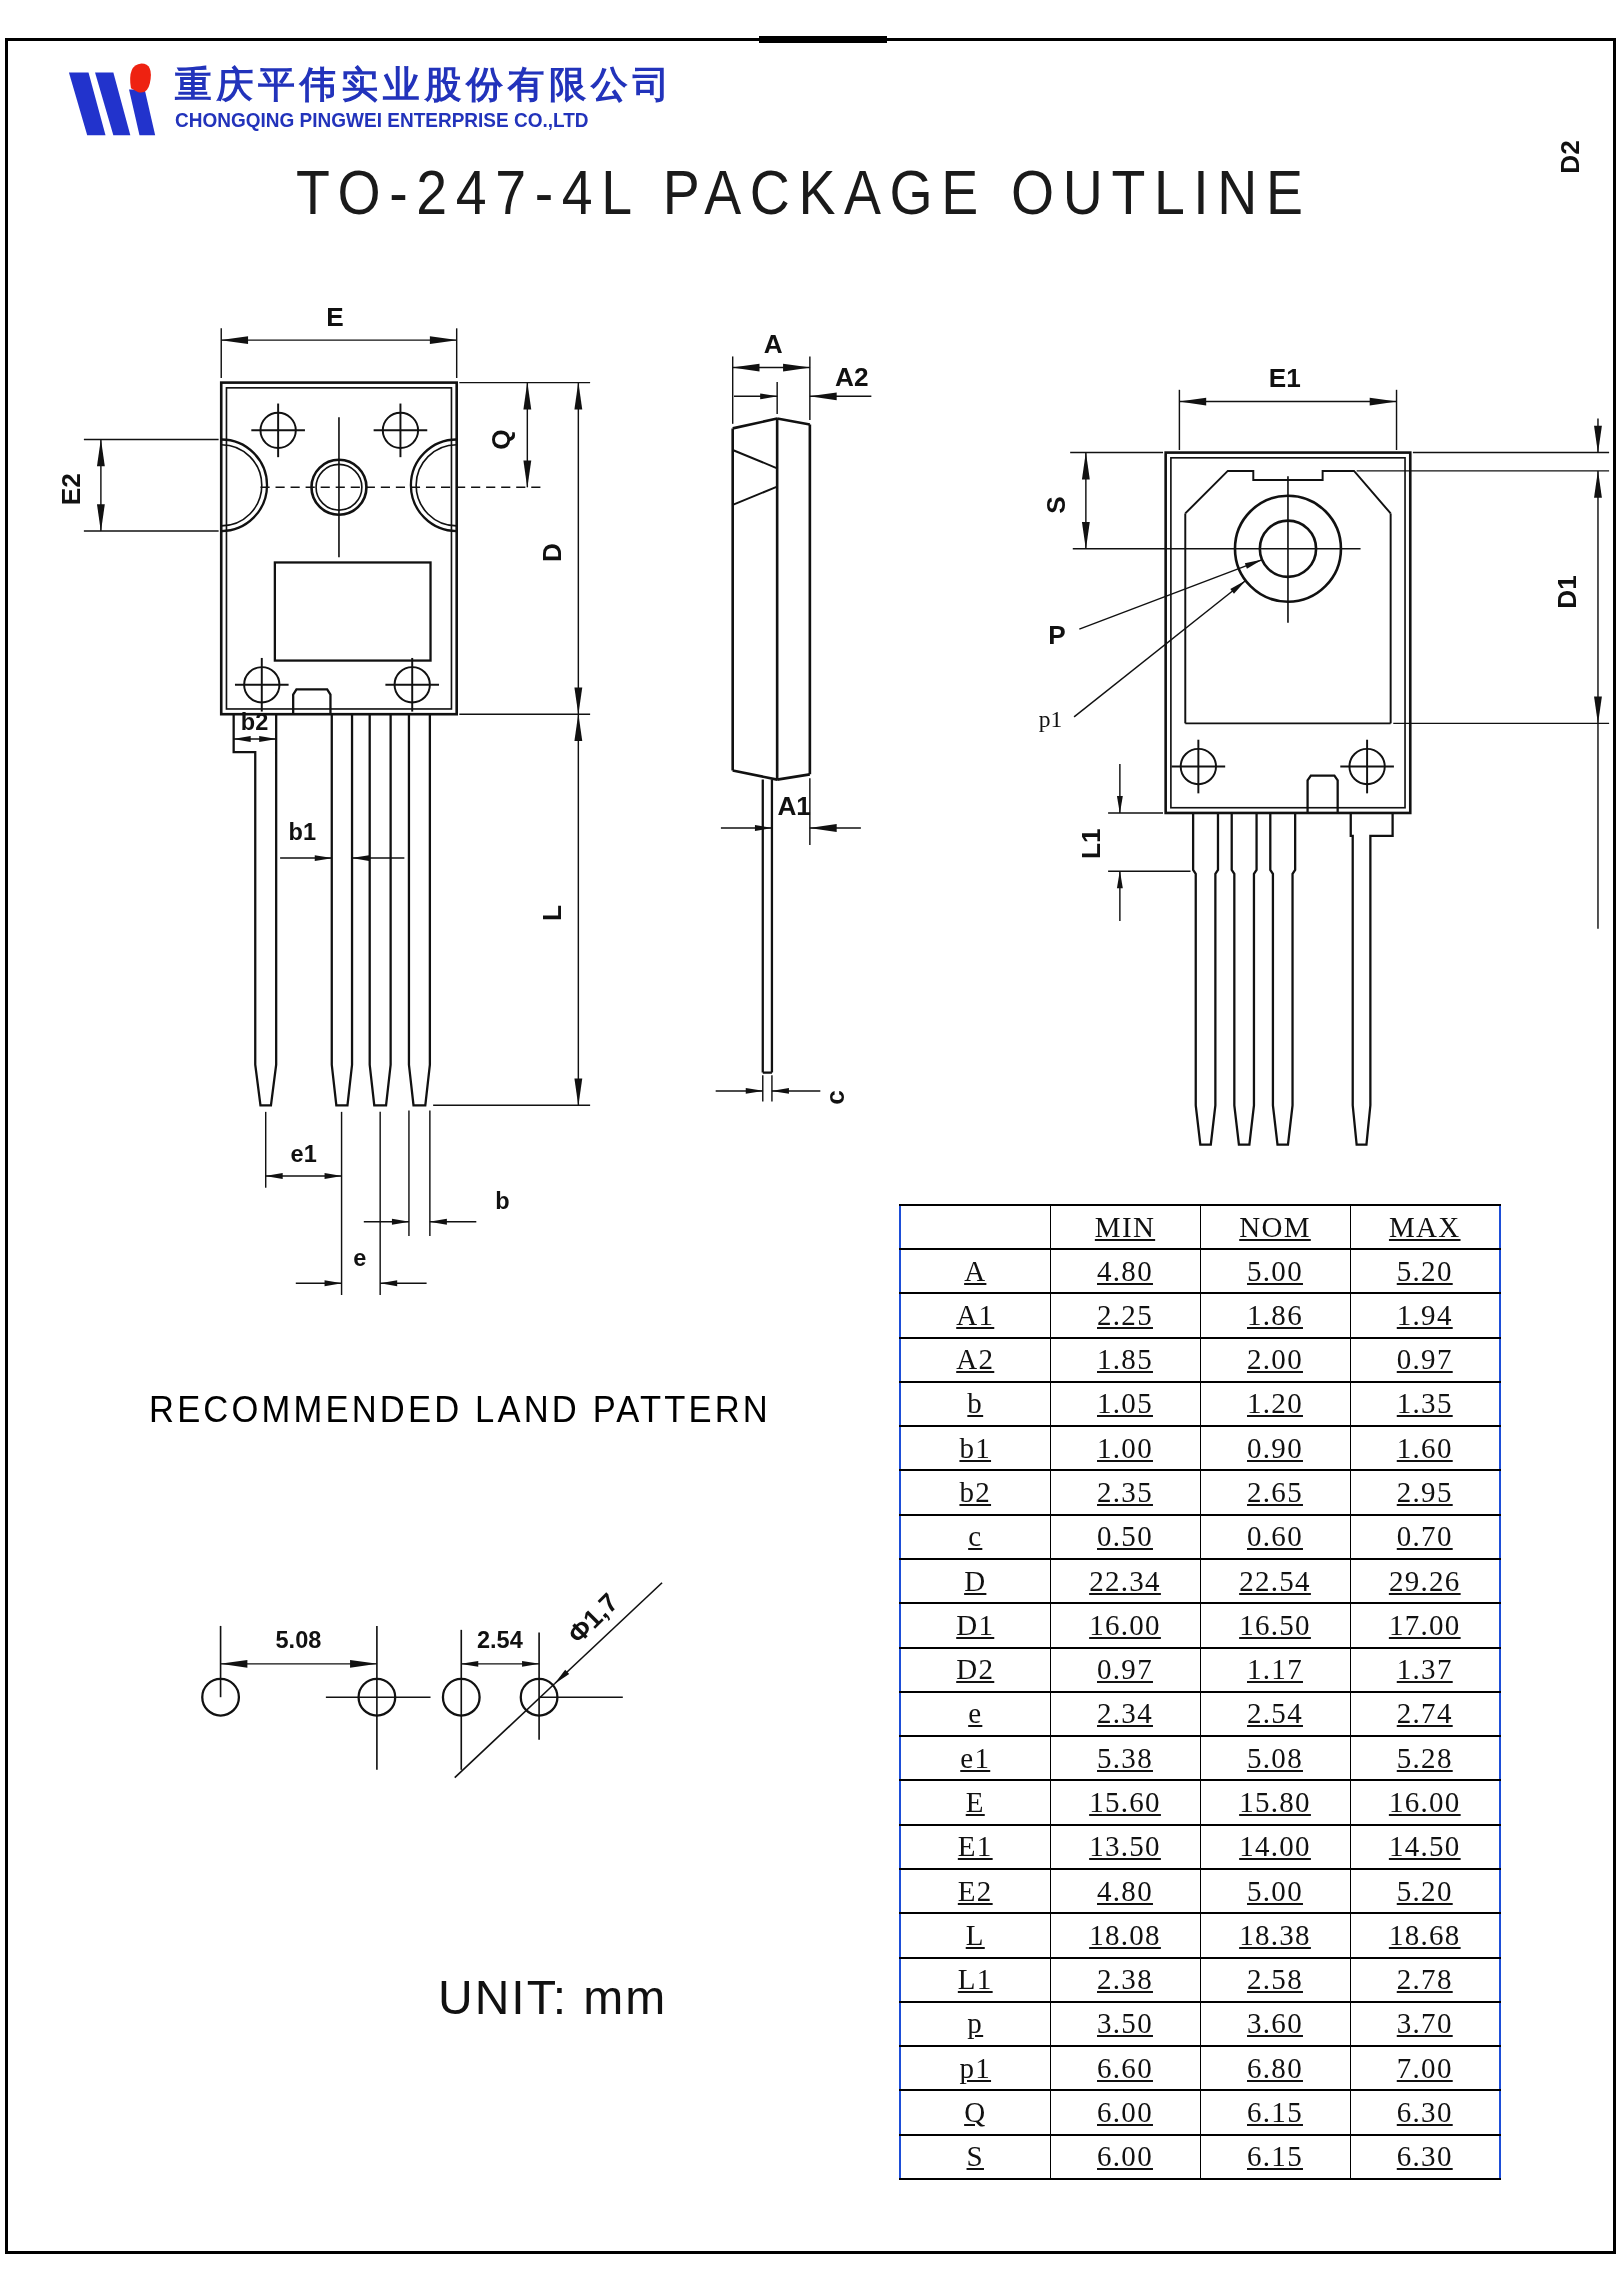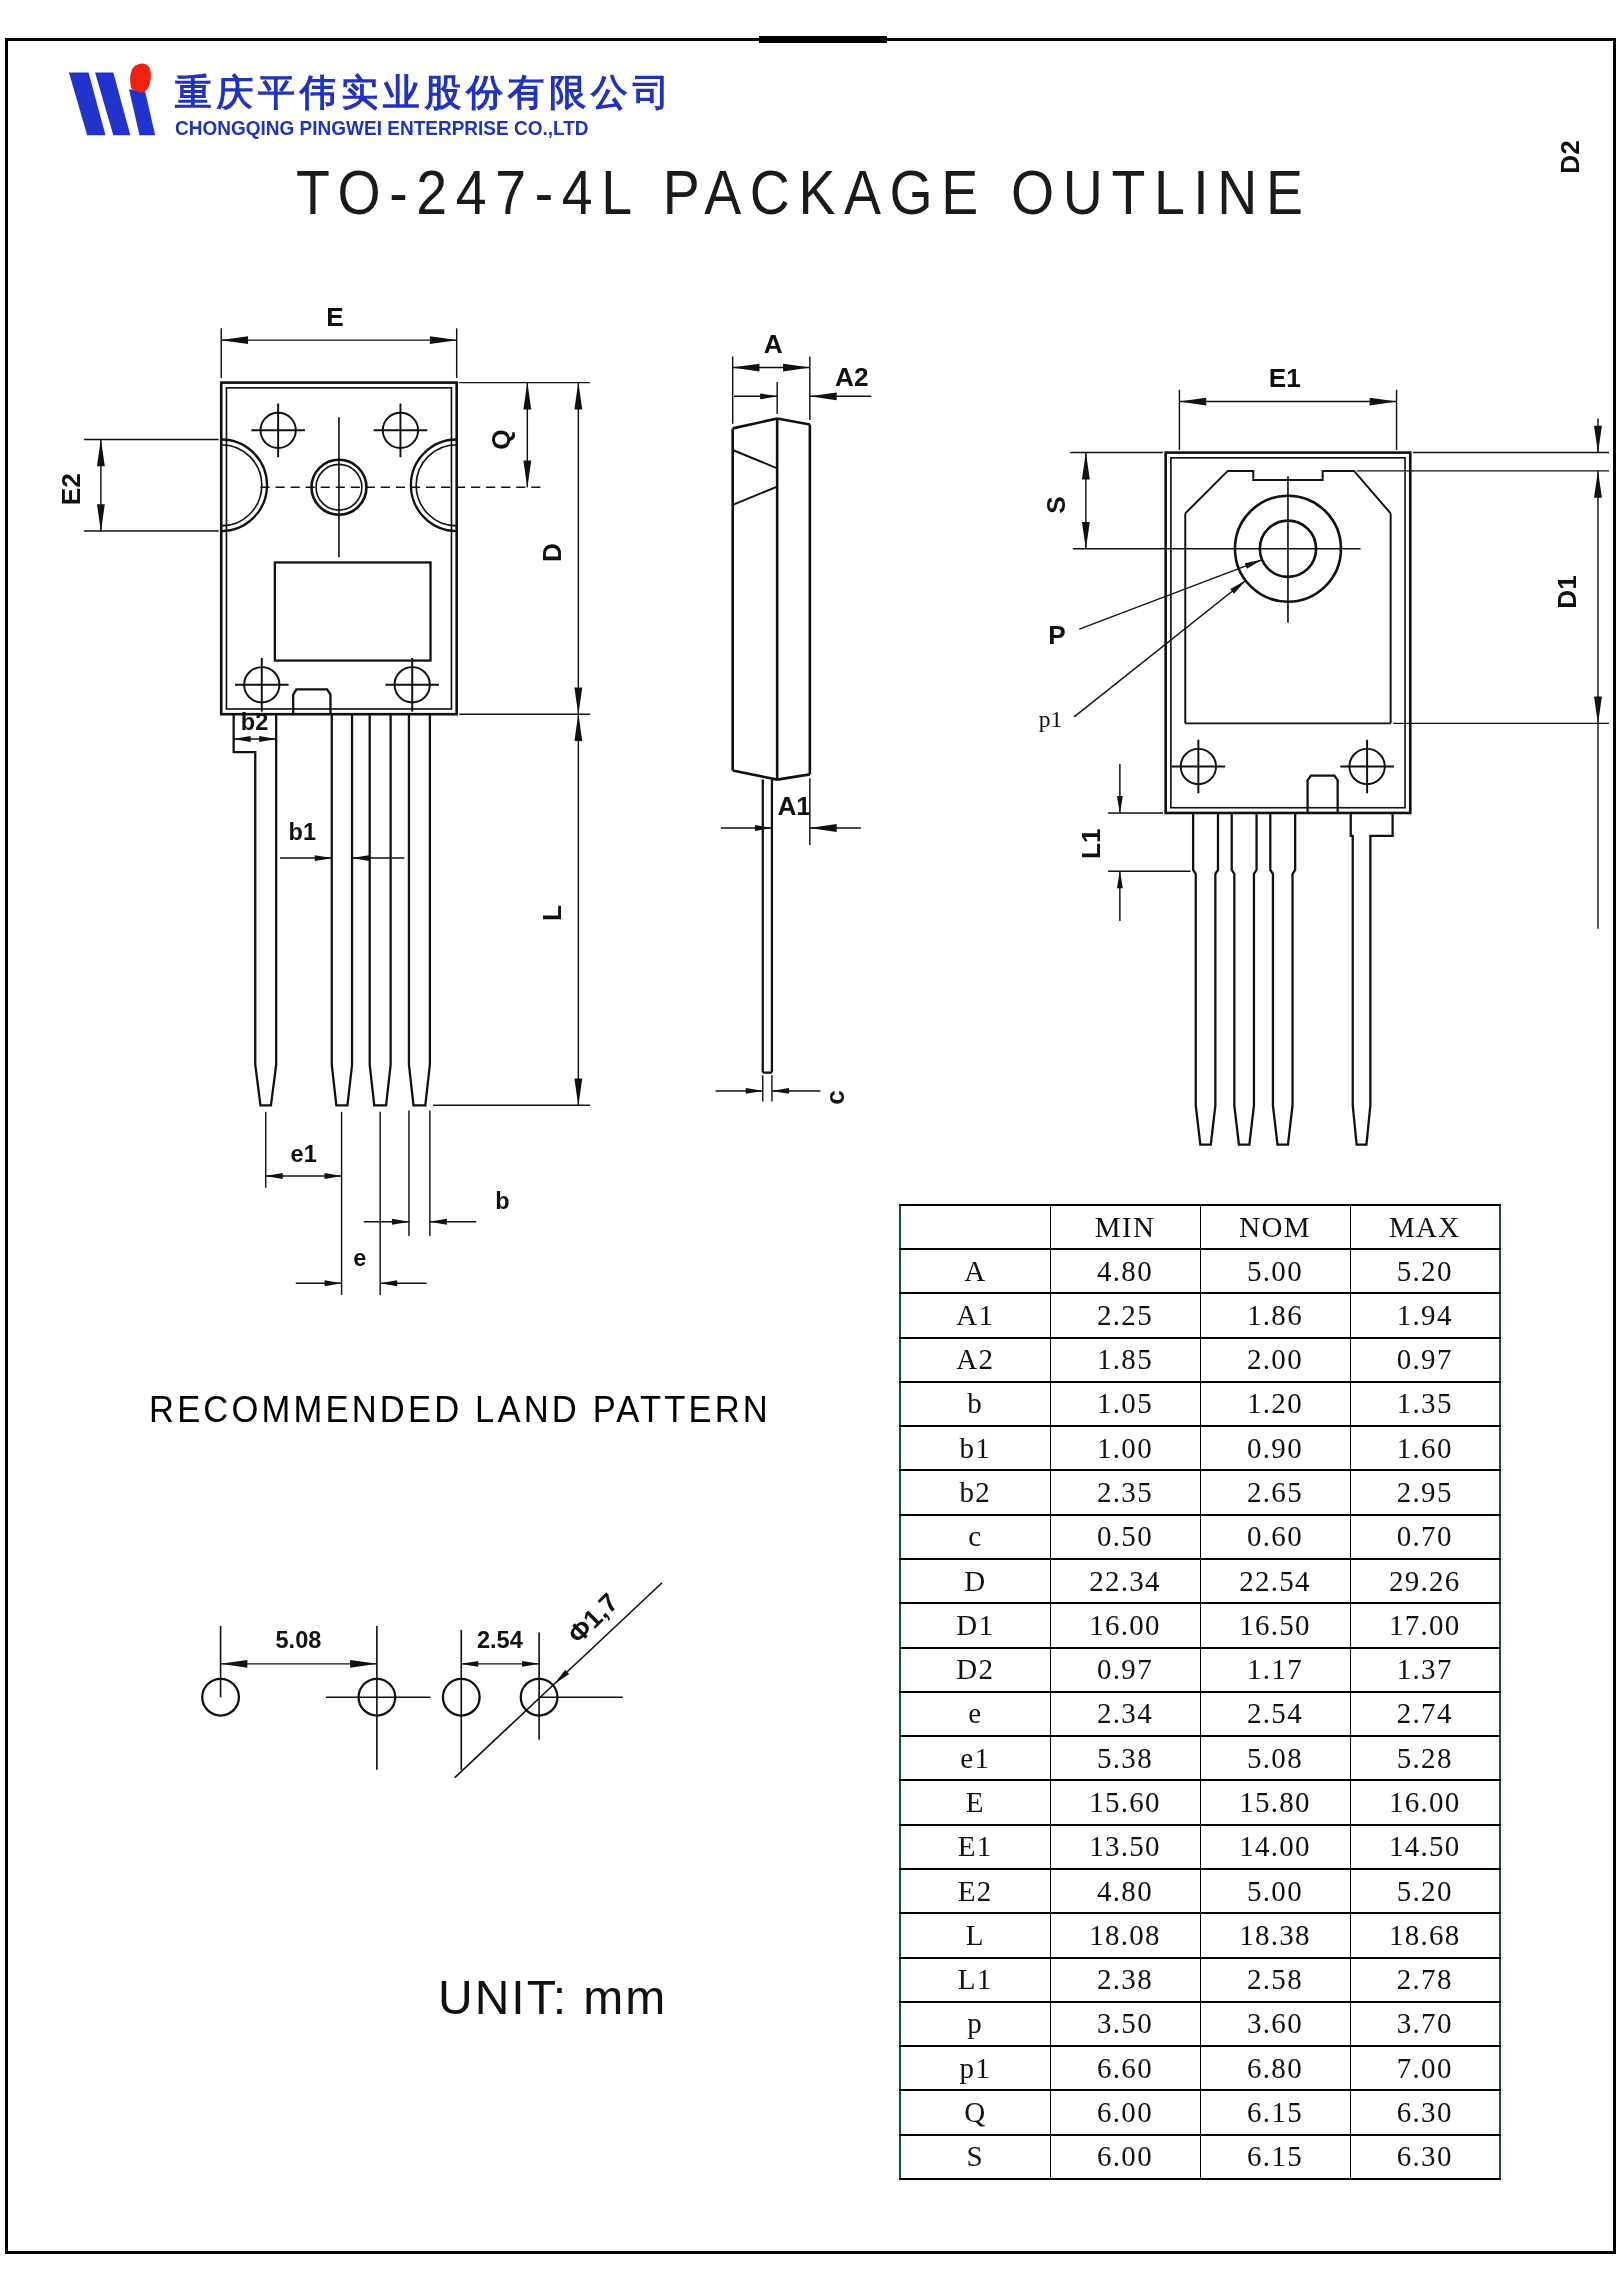--- a/index.html
+++ b/index.html
@@ -1,31 +1,31 @@
 <!DOCTYPE html>
 <html style="font-size:10.5px"><head>
 <meta charset="utf-8">
 <style>
   html,body{margin:0;padding:0;background:#fff;}
   body{width:1623px;height:2295px;position:relative;font-family:"Liberation Sans",sans-serif;color:#111;}
   #art{position:absolute;left:0;top:0;z-index:1;}
   .overlay{position:absolute;z-index:2;white-space:nowrap;}
   .page-border{position:absolute;left:5.2px;top:38px;width:1611px;height:2216px;border:3.3px solid #000;box-sizing:border-box;z-index:0;}
   .border-seg{position:absolute;left:759px;top:36px;width:128px;height:7.2px;background:#000;z-index:1;}
-  .logo-wrap{left:65px;top:58px;display:flex;align-items:flex-end;}
+  .logo-wrap{left:65px;top:58px;display:flex;align-items:center;}
   .company-block{margin-left:11.8px;}
   .company-cn{font-size:37px;font-weight:600;letter-spacing:4.6px;color:#2233bb;line-height:1.05;}
   .company-en{font-size:19.6px;font-weight:700;color:#2233bb;letter-spacing:0px;transform:scaleX(.97);transform-origin:left;margin-top:3.9px;}
   .doc-title{left:296px;top:156px;font-size:63px;font-weight:300;letter-spacing:9.8px;color:#1a1a1a;transform:scaleX(.88);transform-origin:left;}
   .section-title{left:149px;top:1389px;font-size:36px;font-weight:400;letter-spacing:3.3px;color:#000;transform:scaleX(.96);transform-origin:left;}
   .unit-label{left:438px;top:1970px;font-size:48px;font-weight:300;letter-spacing:2px;color:#111;}
   
   .dim-table{position:absolute;left:899px;top:1204px;width:602px;height:976px;border-collapse:collapse;table-layout:fixed;z-index:2;background:#fff;}
   .dim-table td,.dim-table th{border-left:1.3px solid #000;border-right:1.3px solid #000;border-top:2.6px solid #000;border-bottom:2.6px solid #000;font-family:"Liberation Serif",serif;font-weight:400;font-size:29px;text-align:center;vertical-align:middle;letter-spacing:1.3px;padding:0;}
-  .dim-table{border:2px solid #14532d;}
+  .dim-table{border:2px solid #1d4ed8;text-decoration:underline;}
   
   text.dim{font-family:"Liberation Sans",sans-serif;font-weight:700;font-size:40px;fill:#111;}
   text.dim-sm{font-family:"Liberation Sans",sans-serif;font-weight:700;font-size:36px;fill:#111;}
   text.dim-serif{font-family:"Liberation Serif",serif;font-weight:400;font-size:36px;fill:#111;}
   svg .ln{stroke:#111;fill:none;}
 </style>
 </head>
 <body>
 
 <div class="page-border"></div>

